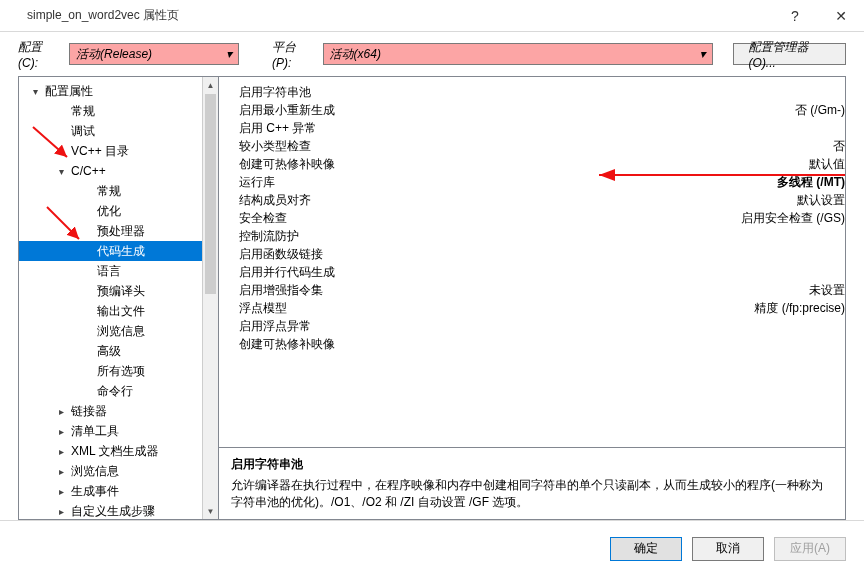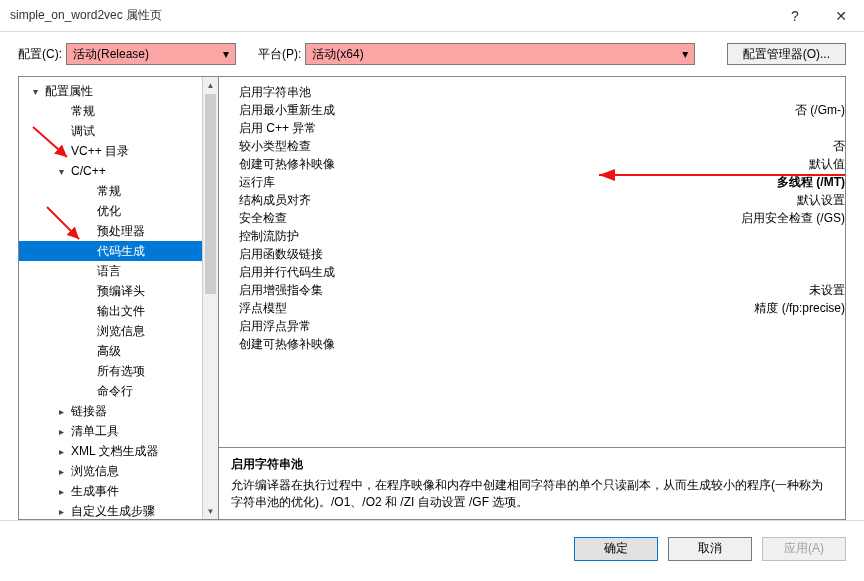--- a/index.html
+++ b/index.html
@@ -1,24 +1,24 @@
 <!DOCTYPE html>
 <html><head>
 <meta charset="utf-8">
 <style>
 * { box-sizing: border-box; font-family: "Microsoft YaHei", "Segoe UI", sans-serif; }
 body { margin: 0; padding: 0; background: #fff; width: 864px; height: 581px; overflow: hidden; font-size: 12px; }
 
 
-.titlebar { height: 32px; display: flex; align-items: center; border-bottom: 1px solid #d9d9d9; padding-left: 10px; }
+.titlebar { height: 32px; display: flex; align-items: center; border-bottom: 1px solid #d9d9d9; padding-left: 27px; }
 .titlebar .title { flex: 1; color: #333; }
 .titlebar .winbtn { width: 46px; height: 32px; display: flex; align-items: center; justify-content: center; color: #333; font-size: 14px; }
 
 
-.toolbar { height: 44px; display: flex; align-items: center; padding: 0 18px; gap: 4px; }
+.toolbar { height: 44px; display: flex; align-items: center; padding: 0 18px; gap: 10px; font-style: italic; }
 .toolbar label { color: #000; }
 .toolbar .combo { border: 1px solid #7a7a7a; height: 22px; display: flex; align-items: center; padding: 0 6px; background: #fca5a5; min-width: 170px; justify-content: space-between; }
 .toolbar .combo .arrow { margin-left: 8px; }
 .toolbar .btn { border: 1px solid #7a7a7a; height: 22px; padding: 0 15px; display: flex; align-items: center; background: #f0f0f0; }
 
 
 .main { display: flex; border: 1px solid #828790; margin: 0 18px; height: 444px; }
 .tree-wrap { width: 200px; border-right: 1px solid #828790; display: flex; position: relative; }
 .tree { flex: 1; overflow-y: auto; padding: 4px 0; background: #fff; }
 .tree-scrollbar { width: 16px; background: #f0f0f0; border-left: 1px solid #cdcdcd; display: flex; flex-direction: column; }
@@ -46,21 +46,21 @@
 
 .red-arrow { position: absolute; left: 360px; top: 88px; }
 
 
 .desc { padding: 8px 12px; }
 .desc .hd { font-weight: 700; margin-bottom: 4px; }
 .desc .bd { color: #000; line-height: 1.4; }
 
 
 .footer { height: 56px; display: flex; align-items: center; justify-content: flex-end; padding: 0 18px; gap: 10px; border-top: 1px solid #d9d9d9; }
-.footer .btn { border: 1px solid #7a7a7a; width: 84px; height: 24px; display: flex; align-items: center; justify-content: center; background: #f0f0f0; }
+.footer .btn { border: 1px solid #7a7a7a; width: 72px; height: 24px; display: flex; align-items: center; justify-content: center; background: #f0f0f0; }
 .footer .btn.primary { background: #e1e1e1; border-color:#0078d7; }
 .footer .btn.disabled { color: #a0a0a0; border-color: #bfbfbf; }
 </style>
 </head>
 <body>
 
 <div class="titlebar">
   <span class="title">simple_on_word2vec 属性页</span>
   <div class="winbtn">?</div>
   <div class="winbtn">✕</div>

